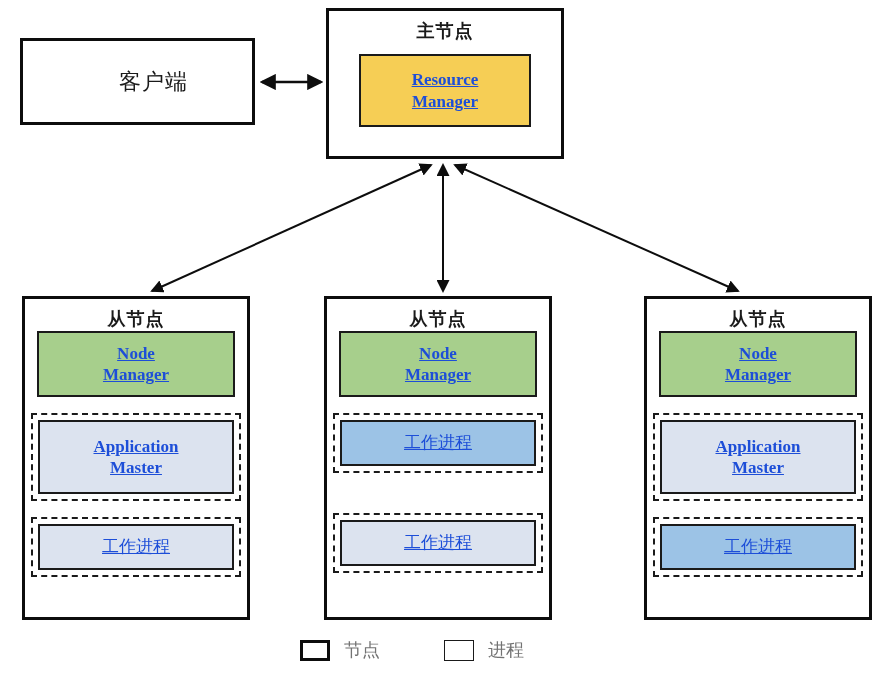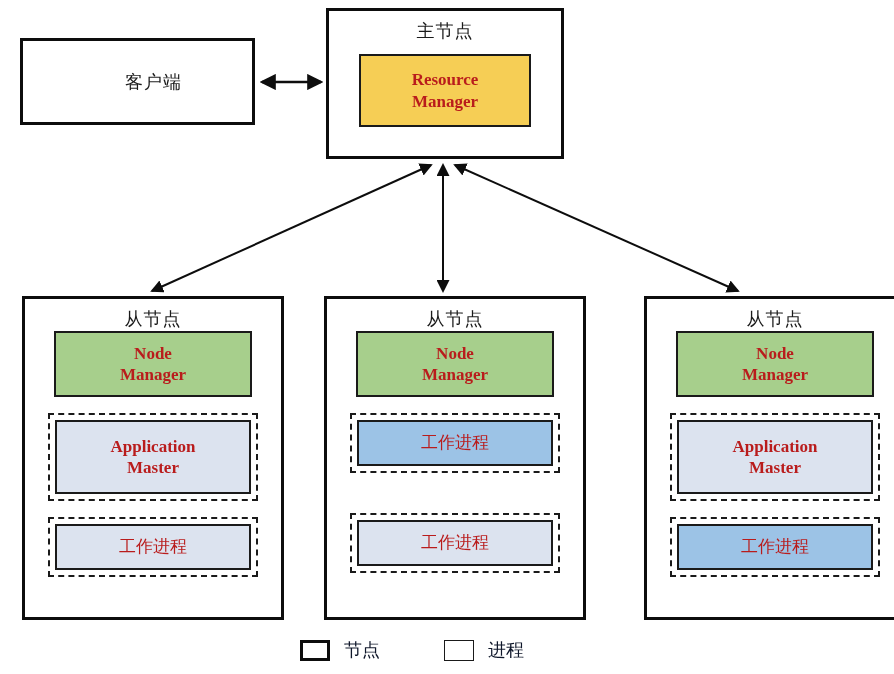--- a/index.html
+++ b/index.html
@@ -24,51 +24,53 @@
   }
   .client-box {
     left: 20px; top: 38px; width: 235px; height: 87px;
     display: flex; align-items: center; justify-content: center;
   }
   .master-box {
     left: 326px; top: 8px; width: 238px; height: 151px;
     display: flex; flex-direction: column; align-items: center;
   }
   .slave-box {
-    top: 296px; width: 262px; height: 324px;
+    top: 296px; width: 228px; height: 324px;
     display: flex; flex-direction: column; align-items: center;
   }
   .slave-1 { left: 22px; }
   .slave-2 { left: 324px; }
   .slave-3 { left: 644px; }
 
   .cn-title {
     font-size: 18px;
     color: #1a1a1a;
     margin-top: 8px;
     letter-spacing: 1px;
+    font-weight: bold;
   }
   .cn-label {
-    font-size: 18px;
+    font-size: 22px;
     color: #1a1a1a;
     letter-spacing: 1px;
     margin-left: 32px;
   }
   
   .proc {
     border: 2px solid #1a1a1a;
     box-sizing: border-box;
     display: flex;
     align-items: center;
     justify-content: center;
     text-align: center;
     white-space: pre-line;
     font-size: 17px;
-    color: #b91c1c;
+    color: #1d4ed8;
     line-height: 1.25;
+    text-decoration: underline;
   }
   .proc.en { font-weight: bold; }
   .rm-box { width: 172px; height: 73px; margin-top: 11px; }
   .nm-box { width: 198px; height: 66px; font-weight: bold; }
   
   .container-dashed {
     border: 2.5px dashed #1a1a1a;
     box-sizing: border-box;
     padding: 5px;
     background: #ffffff;
@@ -102,21 +104,21 @@
     gap: 14px;
   }
   .legend-swatch {
     width: 30px; height: 21px;
     box-sizing: border-box;
     background: #ffffff;
   }
   .swatch-node { border: 3px solid #0d0d0d; }
   .swatch-process { border: 1.5px solid #1a1a1a; }
   .swatch-container { border: 2px dashed #1a1a1a; }
-  .legend-label { font-size: 18px; color: #0f172a; }
+  .legend-label { font-size: 18px; color: #737373; }
 </style>
 </head>
 <body>
 
 <div class="canvas">
 
   <svg class="arrows-layer" viewBox="0 0 894 674" xmlns="http://www.w3.org/2000/svg">
     <defs>
       <marker id="arrow" viewBox="0 0 10 10" refX="8.5" refY="5" markerWidth="6.5" markerHeight="6.5" orient="auto-start-reverse">
         <path d="M0,0 L10,5 L0,10 z" fill="#0d0d0d"></path>

